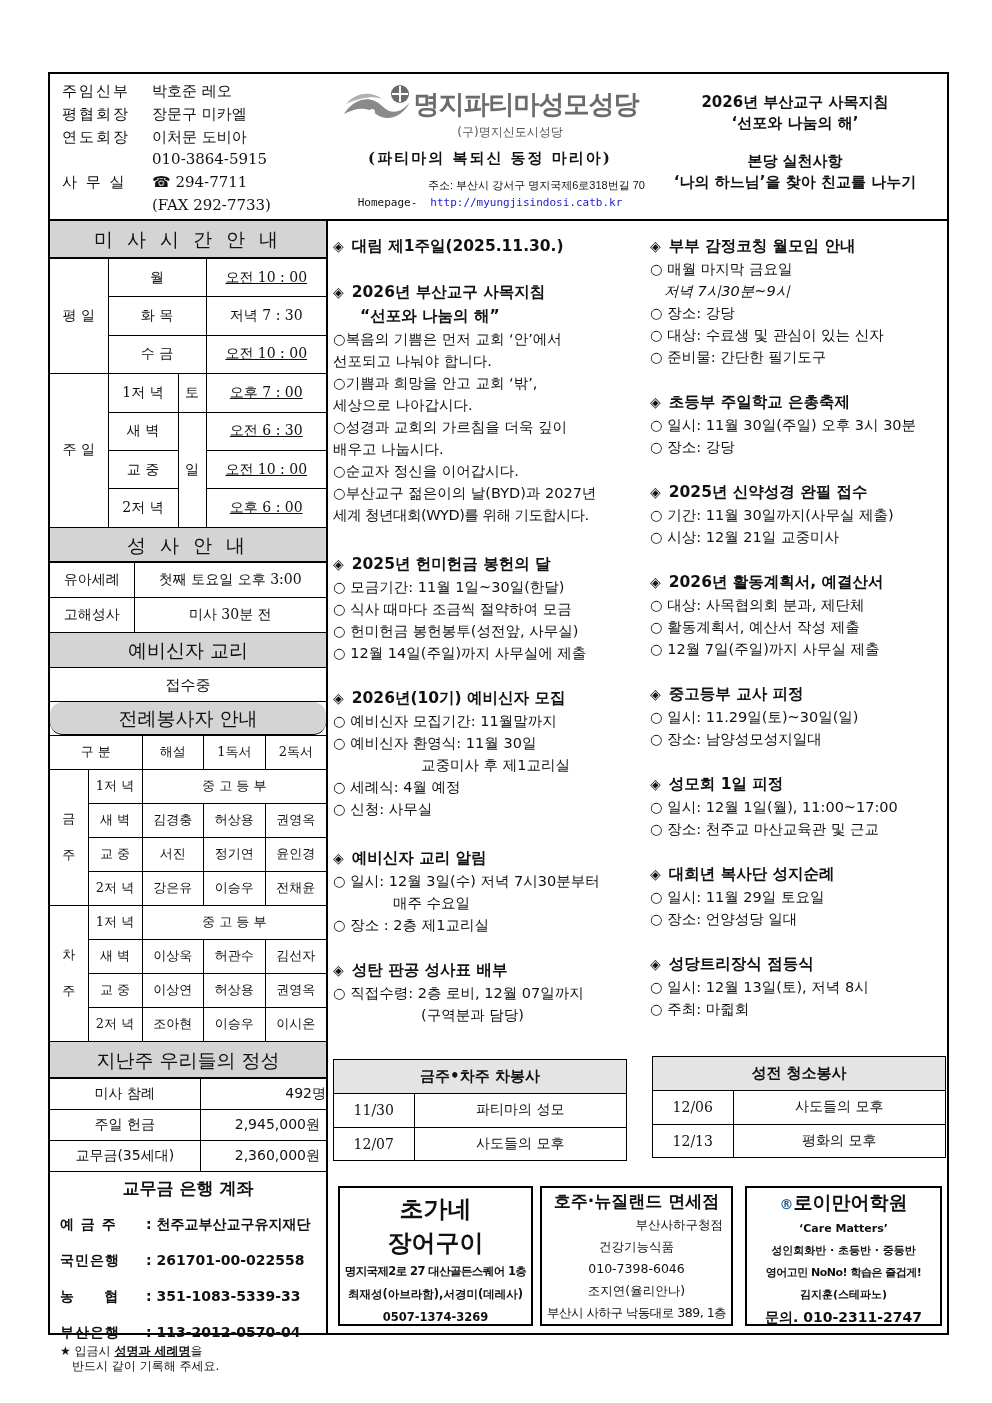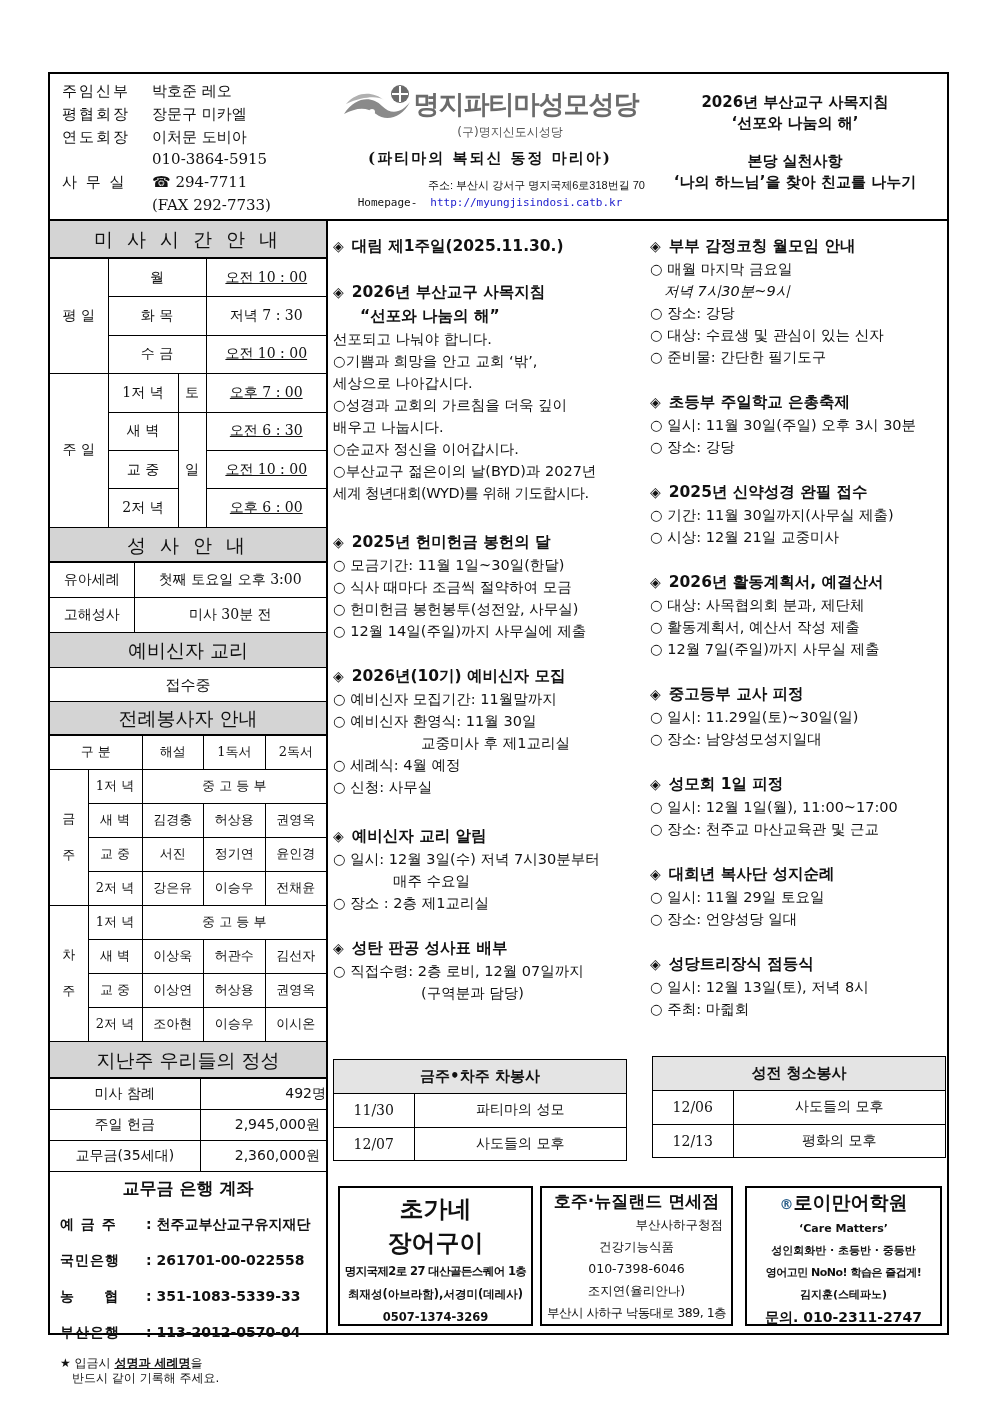--- a/index.html
+++ b/index.html
@@ -29,21 +29,21 @@
   .mass td { height: 38.4px; }
   .mass td.time { text-decoration: underline; text-decoration-thickness: 1px; }
   .sacr td { height: 35px; font-size: 14px; }
   .catech { text-align: center; font-size: 15px; height: 34px; line-height: 34px; border-bottom: 1px solid #000; font-family: "DejaVu Serif", serif; }
   .serv td { height: 34px; font-size: 13px; }
   .offer td { height: 31px; font-size: 14px; font-family: "DejaVu Sans", sans-serif; }
   .bank { padding: 6px 10px; font-size: 14px; font-weight: bold; line-height: 20px; }
   .bank .t { text-align: center; font-size: 17px; margin-bottom: 2px; }
   .bank .row { display: flex; margin-top: 16px; }
   .bank .k { width: 86px; letter-spacing: 1px; }
-  .bank .note { font-weight: normal; font-size: 12px; line-height: 15px; margin-top: 14px; }
+  .bank .note { font-weight: normal; font-size: 12px; line-height: 15px; margin-top: 2px; }
   .bank .note u { font-weight: bold; }
   
   .col { position: absolute; top: 160px; font-size: 14.5px; line-height: 22px; }
   .mid { left: 283px; width: 300px; }
   .right { left: 600px; width: 295px; }
   .sec { margin-bottom: 22px; }
   .sec h3 { font-size: 15.5px; font-weight: bold; line-height: 24px; }
   .sec h3 .dia { font-size: 14px; margin-right: 8px; }
   .sec .item { white-space: nowrap; }
   .sec .indent { padding-left: 60px; }
@@ -172,21 +172,21 @@
       <tr>
             <td style="border-left:none;">고해성사</td>
             <td style="border-right:none;">미사 30분 전</td>
           </tr>
     </tbody>
       </table>
 
     <div class="gh" style="height:35px;line-height:35px;">예비신자 교리</div>
     <div class="catech">접수중</div>
 
-    <div class="gh" style="height:33px;line-height:33px;">전례봉사자 안내</div>
+    <div class="gh" style="height:33px;line-height:33px;border-radius:13px;">전례봉사자 안내</div>
     <table class="serv">
       <tbody>
           <tr>
         <td colspan="2" style="width:92px;border-left:none;">구  분</td>
         <td>해설</td>
         <td>1독서</td>
         <td style="border-right:none;">2독서</td>
       </tr>
       <tr>
         <td rowspan="4" style="width:38px;border-left:none;white-space:pre-line;line-height:18px;">금
@@ -284,20 +284,21 @@
     </div>
   </div>
 
   <div class="col mid">
     <div class="sec">
       <h3><span class="dia">◈</span><span>대림 제1주일(2025.11.30.)</span></h3>
     </div>
     <div class="sec" style="margin-bottom:26px;">
       <h3><span class="dia">◈</span><span>2026년 부산교구 사목지침</span></h3>
       <h3 style="padding-left:27px;">“선포와 나눔의 해”</h3>
+      <div class="item">○복음의 기쁨은 먼저 교회 ‘안’에서</div>
       <div class="item">선포되고 나눠야 합니다.</div>
       <div class="item">○기쁨과 희망을 안고 교회 ‘밖’,</div>
       <div class="item">세상으로 나아갑시다.</div>
       <div class="item">○성경과 교회의 가르침을 더욱 깊이</div>
       <div class="item">배우고 나눕시다.</div>
       <div class="item">○순교자 정신을 이어갑시다.</div>
       <div class="item">○부산교구 젊은이의 날(BYD)과 2027년</div>
       <div class="item" style="letter-spacing:-0.5px;">세계 청년대회(WYD)를 위해 기도합시다.</div>
     </div>
     <div class="sec">

